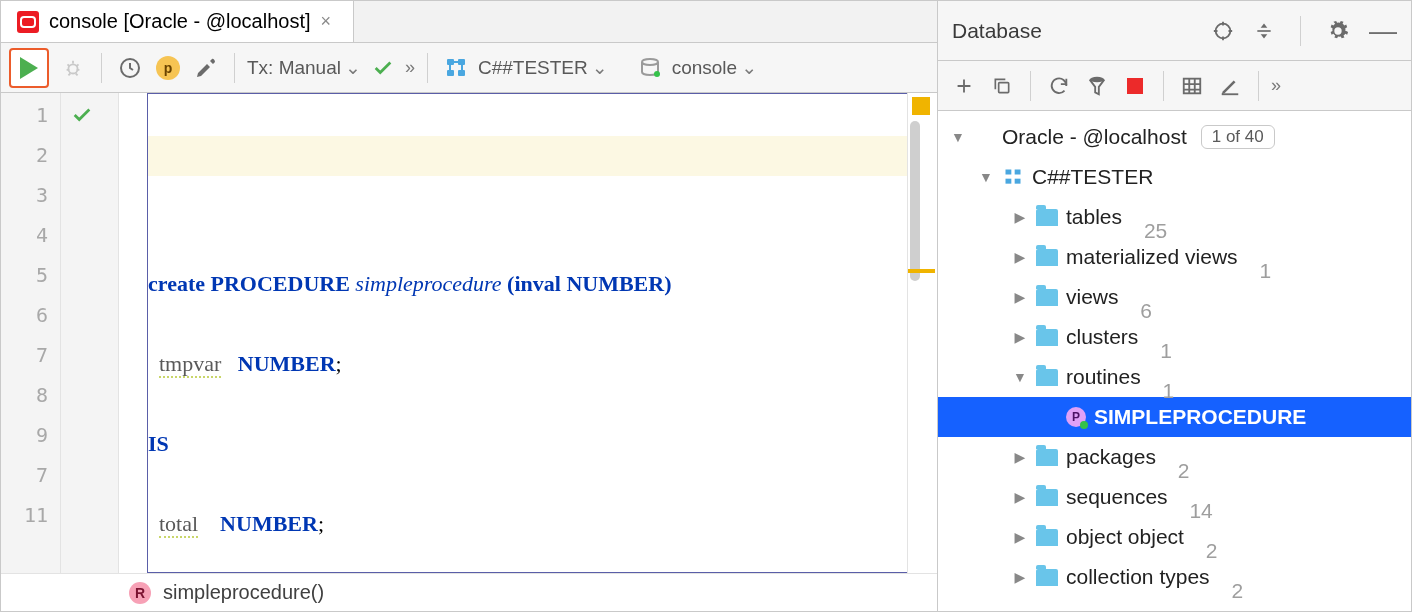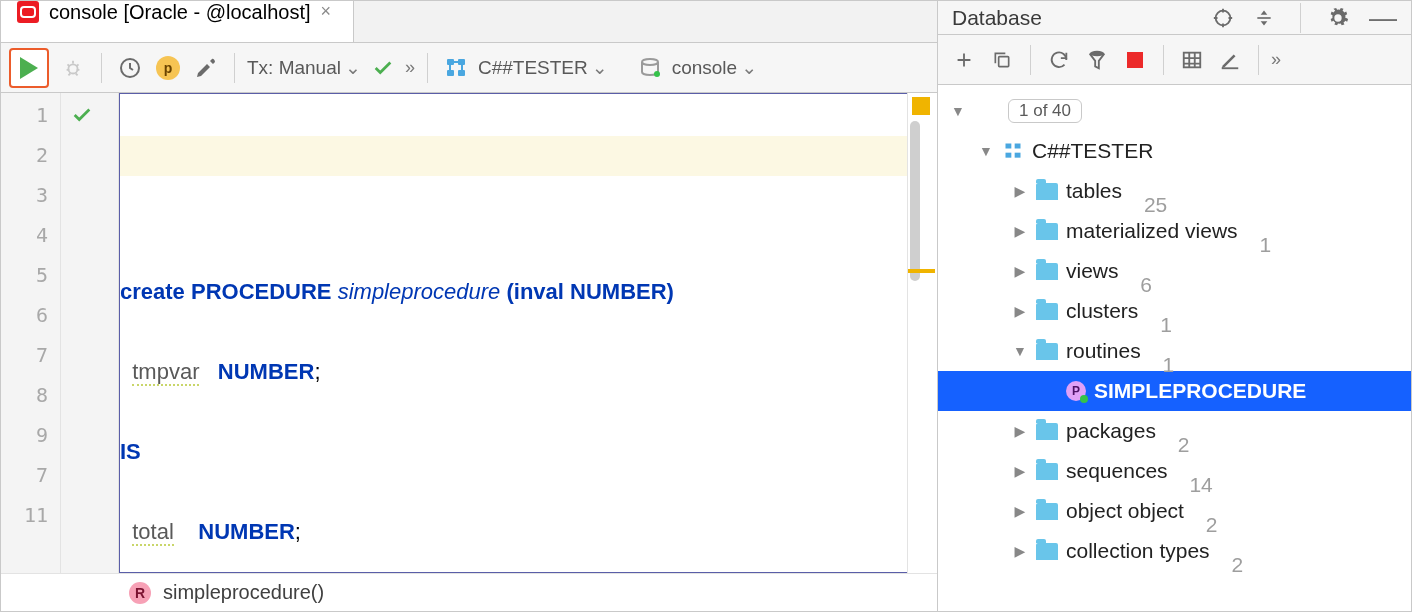--- a/index.html
+++ b/index.html
@@ -3,21 +3,21 @@
 <meta charset="utf-8">
 <style>
   html,body{margin:0;padding:0;font-family:-apple-system,BlinkMacSystemFont,"Segoe UI",Arial,sans-serif;font-size:14px;color:#000;background:#fff;width:1412px;height:612px;overflow:hidden;}
   *{box-sizing:border-box;}
   .root{display:flex;width:1412px;height:612px;border:1px solid #c9c9c9;}
   .left{flex:0 0 937px;display:flex;flex-direction:column;border-right:1px solid #c9c9c9;}
   .right{flex:1;display:flex;flex-direction:column;background:#fff;}
 
   
   .tabbar{height:42px;display:flex;align-items:stretch;background:#f2f2f2;border-bottom:1px solid #c9c9c9;}
-  .tab{display:flex;gap:10px;padding:0 22px 0 16px;background:#fff;border-right:1px solid #c9c9c9;font-size:20px;}
+  .tab{display:flex;align-items:center;gap:10px;padding:0 22px 0 16px;background:#fff;border-right:1px solid #c9c9c9;font-size:20px;}
   .tab .oracle-ico{display:inline-flex;width:22px;height:22px;background:#ec1c24;border-radius:3px;align-items:center;justify-content:center;}
   .tab .oracle-ico::after{content:"";width:12px;height:8px;border:2px solid #fff;border-radius:4px;}
   .tab-close{color:#8a8a8a;font-size:18px;}
 
   
   .toolbar{height:50px;display:flex;align-items:center;padding:0 8px;border-bottom:1px solid #c9c9c9;background:#f6f6f6;font-size:19px;color:#595959;gap:6px;}
   .tb-btn{display:inline-flex;align-items:center;justify-content:center;min-width:32px;height:34px;}
   .sep{width:1px;height:30px;background:#d0d0d0;margin:0 6px;}
   .tb-run{width:40px;height:40px;border:2px solid #ec5c2b;border-radius:4px;display:flex;align-items:center;justify-content:center;background:#fff;margin-right:2px;}
   .play-tri{border-style:solid;border-width:11px 0 11px 18px;border-color:transparent transparent transparent #4caf50;}
@@ -25,37 +25,37 @@
   .p-circle{width:24px;height:24px;border-radius:50%;background:#f6c453;display:flex;align-items:center;justify-content:center;color:#6a4300;font-weight:bold;font-size:14px;}
   .tb-text{color:#595959;}
   .chev{color:#7a7a7a;margin-left:4px;}
   .more-chev{color:#7a7a7a;font-size:18px;}
 
   
   .editor-wrap{flex:1;display:flex;min-height:0;background:#fff;position:relative;}
   .gutter{width:60px;text-align:right;padding-right:12px;color:#a8a8a8;font-family:"SF Mono",Menlo,Consolas,monospace;font-size:20px;background:#f4f4f4;border-right:1px solid #e3e3e3;line-height:40px;padding-top:2px;}
   .gutter-mark{width:42px;display:flex;flex-direction:column;align-items:center;background:#f4f4f4;line-height:40px;padding-top:2px;}
   .fold-col{width:16px;background:#f4f4f4;border-right:1px solid #e3e3e3;position:relative;}
-  .code{flex:1;font-family:Liberation Sans, sans-serif;font-size:22px;line-height:40px;padding-top:18px;white-space:pre;background:#fff;border:1px solid #5a5ea8;border-right:none;position:relative;}
+  .code{flex:1;font-family:Liberation Serif, serif;font-size:22px;line-height:40px;padding-top:10px;white-space:pre;background:#fff;border:1px solid #5a5ea8;border-right:none;position:relative;margin-left:28px;}
   .code .hl-line{position:absolute;left:0;right:0;top:42px;height:40px;background:#fcf8e3;z-index:0;}
   .code-lines{position:relative;z-index:1;}
   .kw{color:#0037b3;font-weight:bold;}
   .id-it{color:#0037b3;font-style:italic;}
   .var-ul{border-bottom:2px dotted #c9d66a;color:#595959;}
   .right-strip{width:30px;position:relative;border-left:1px solid #e3e3e3;background:#fff;}
   .strip-yellow{position:absolute;left:4px;top:4px;width:18px;height:18px;background:#f0b400;}
   .strip-scroll{position:absolute;left:2px;top:28px;width:10px;height:160px;background:#cfcfcf;border-radius:5px;}
   .strip-bar{position:absolute;left:0;right:2px;top:176px;height:4px;background:#f0b400;}
 
   
   .crumb{height:38px;border-top:1px solid #e3e3e3;display:flex;align-items:center;padding-left:128px;font-size:20px;color:#404040;gap:12px;}
   .r-circle{width:22px;height:22px;border-radius:50%;background:#f7a1b6;color:#7b1230;font-weight:bold;display:flex;align-items:center;justify-content:center;font-size:14px;}
 
   
-  .r-header{height:34px;display:flex;align-items:center;padding:0 14px;border-bottom:1px solid #c9c9c9;background:#f6f6f6;font-size:21px;color:#3a3a3a;gap:20px;}
+  .r-header{height:60px;display:flex;align-items:center;padding:0 14px;border-bottom:1px solid #c9c9c9;background:#f6f6f6;font-size:21px;color:#3a3a3a;gap:20px;}
   .r-header .spacer{flex:1;}
   .r-header .ico{color:#6f6f6f;}
 
   
   .r-tool{height:50px;display:flex;align-items:center;padding:0 10px;border-bottom:1px solid #c9c9c9;background:#f6f6f6;gap:6px;}
   .stop-sq{width:16px;height:16px;background:#ec2a2a;}
 
   
   .tree{flex:1;overflow:hidden;font-size:21px;color:#222;padding-top:6px;}
   .tree-row{display:flex;align-items:center;height:40px;gap:8px;}
@@ -256,20 +256,21 @@
           </svg>
         </span>
       <div class="sep"></div>
       <span class="more-chev">»</span>
     </div>
 
     <div class="tree">
       <div class="tree-row" style="padding-left:12px;">
         <span class="tw">▼</span>
         <span class="oracle-ico" style="width:20px;height:20px;"></span>
+        <span>Oracle - @localhost</span>
         <span class="pill">1 of 40</span>
       </div>
       <div class="tree-row" style="padding-left:40px;">
         <span class="tw">▼</span>
         <span class="schema-i">
             <svg width="22" height="20" viewBox="0 0 24 24" fill="#4aa7e0">
               <rect x="3" y="3" width="7" height="6"></rect>
               <rect x="14" y="3" width="7" height="6"></rect>
               <rect x="3" y="14" width="7" height="6"></rect>
               <rect x="14" y="14" width="7" height="6"></rect>

